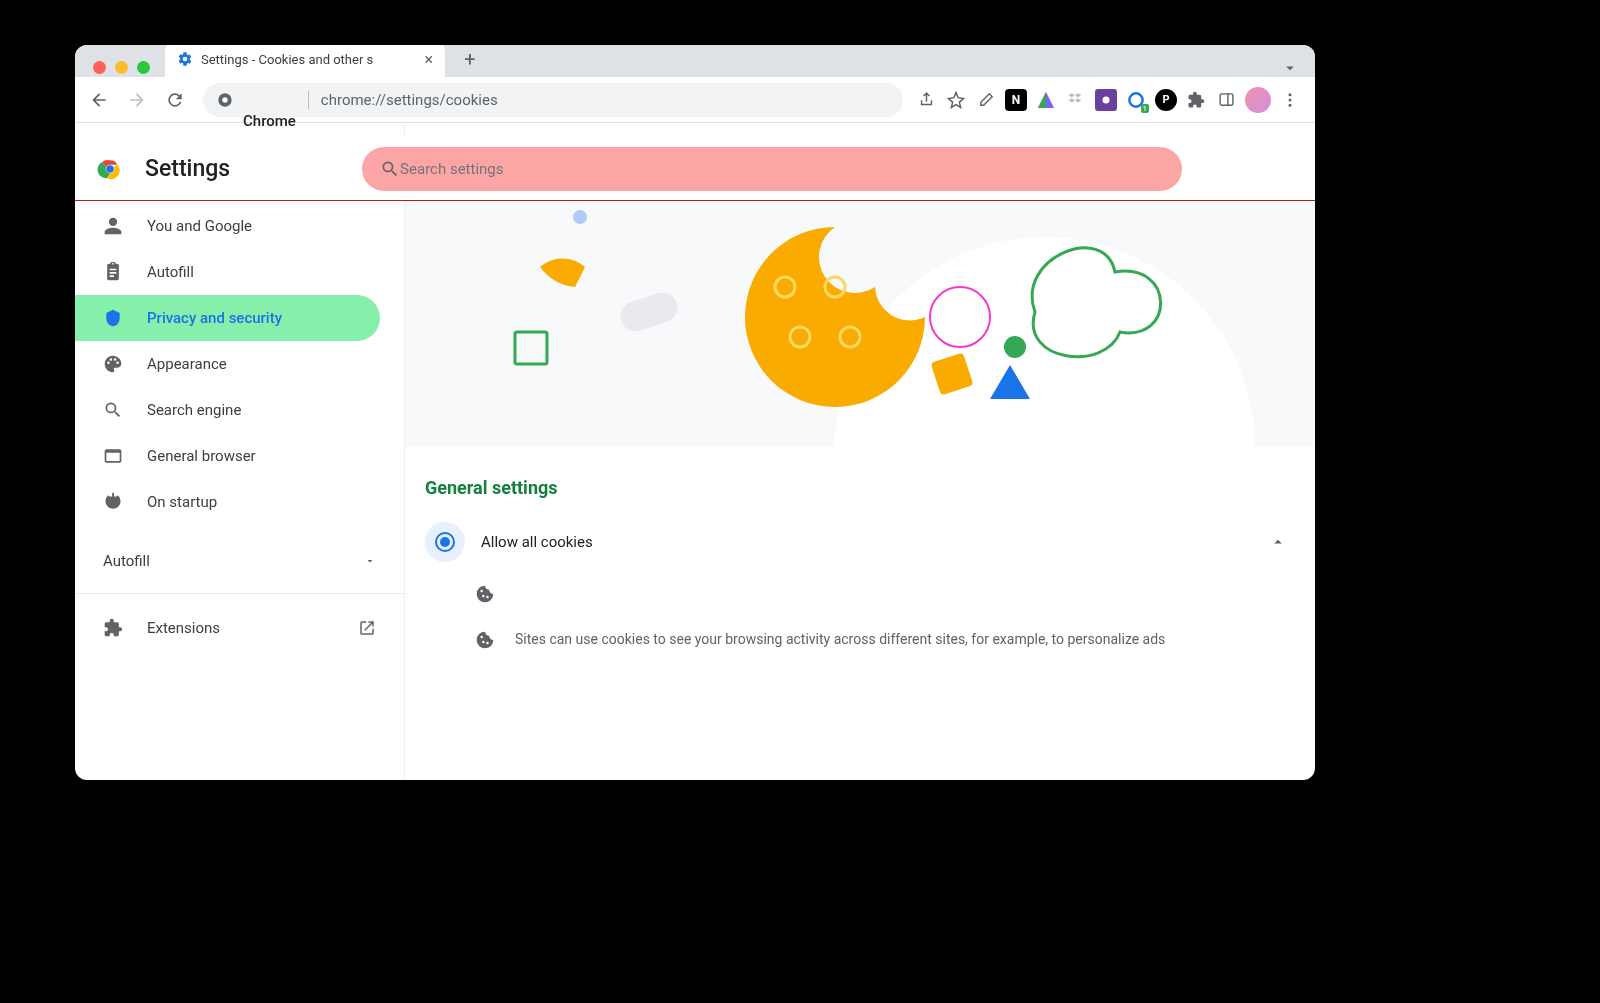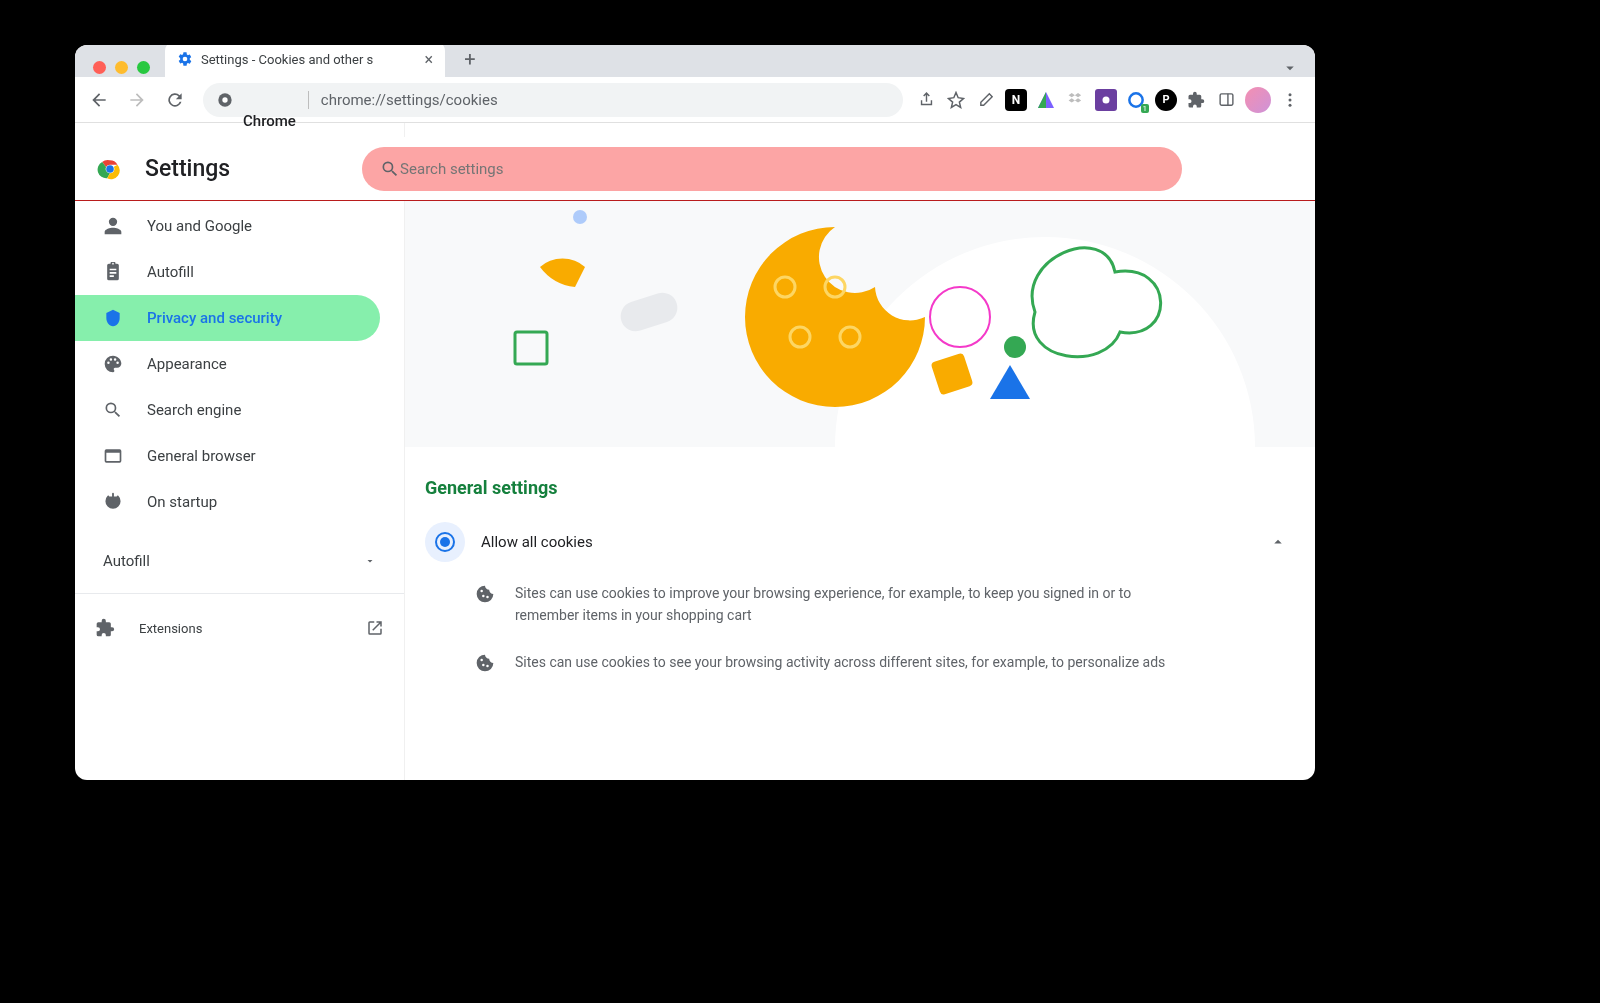--- a/index.html
+++ b/index.html
@@ -104,22 +104,22 @@
     .side-spacer { height: 10px; }
     .side-section {
       height: 50px; display:flex; align-items:center;
       padding: 0 28px; justify-content:space-between;
       font-size:15px; color:#3c4043; cursor:pointer;
       border-top: 1px solid transparent;
     }
     .side-divider { height:1px; background:#e8eaed; margin: 8px 0; }
     .side-ext {
       height: 52px; display:flex; align-items:center;
-      padding: 0 20px; gap:24px; justify-content:space-between;
-      font-size:13px; color:#3c4043; cursor:pointer;
+      padding: 0 28px; gap:24px; justify-content:space-between;
+      font-size:15px; color:#3c4043; cursor:pointer;
     }
     
     .main { flex:1; overflow:auto; padding-top: 64px; }
     .hero {
       height: 260px; background:#f8f9fa;
       position: relative; overflow: hidden;
     }
     .section-label { font-size:18px; font-weight:700; color:#15803d; padding: 30px 20px 12px; }
     .option-row {
       display:flex; align-items:center;
@@ -398,21 +398,20 @@
             </svg>
         </span>
       </div>
 
       <div class="detail-row">
         <span class="cookie-icon">
           <svg width="20" height="20" viewBox="0 0 24 24">
               <path fill="#5f6368" d="M12 2a10 10 0 1 0 10 10 5 5 0 0 1-5-5 5 5 0 0 1-5-5zm-4 8a1.5 1.5 0 1 1 1.5-1.5A1.5 1.5 0 0 1 8 10zm2 6a1.5 1.5 0 1 1 1.5-1.5A1.5 1.5 0 0 1 10 16zm5 1a1.5 1.5 0 1 1 1.5-1.5A1.5 1.5 0 0 1 15 17z"></path>
             </svg>
         </span>
-        <span class="detail-text">Sites can use cookies to improve your browsing experience, for example, to keep you signed in or to remember items in your shopping cart</span>
       </div>
 
       <div class="detail-row" style="padding-top:16px">
         <span class="cookie-icon">
           <svg width="20" height="20" viewBox="0 0 24 24">
               <path fill="#5f6368" d="M12 2a10 10 0 1 0 10 10 5 5 0 0 1-5-5 5 5 0 0 1-5-5zm-4 8a1.5 1.5 0 1 1 1.5-1.5A1.5 1.5 0 0 1 8 10zm2 6a1.5 1.5 0 1 1 1.5-1.5A1.5 1.5 0 0 1 10 16zm5 1a1.5 1.5 0 1 1 1.5-1.5A1.5 1.5 0 0 1 15 17z"></path>
             </svg>
         </span>
         <span class="detail-text">Sites can use cookies to see your browsing activity across different sites, for example, to personalize ads</span>
       </div>

